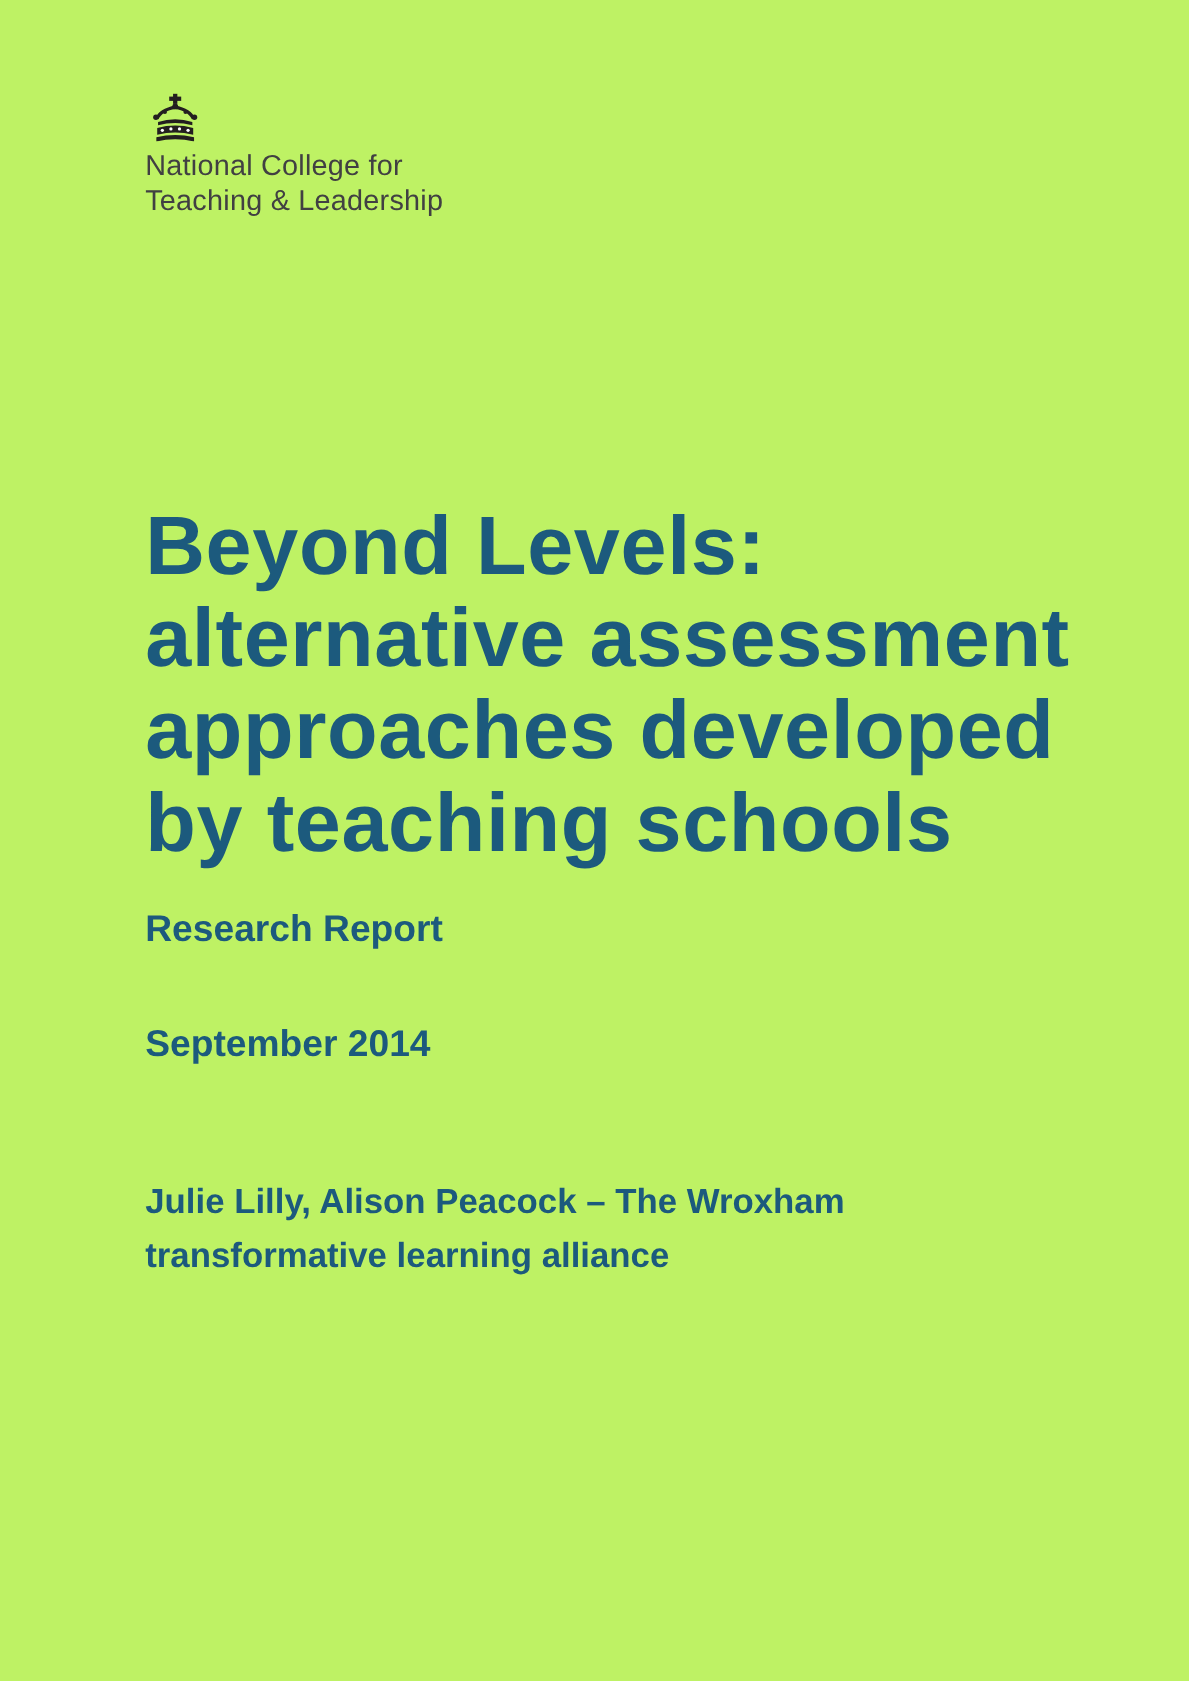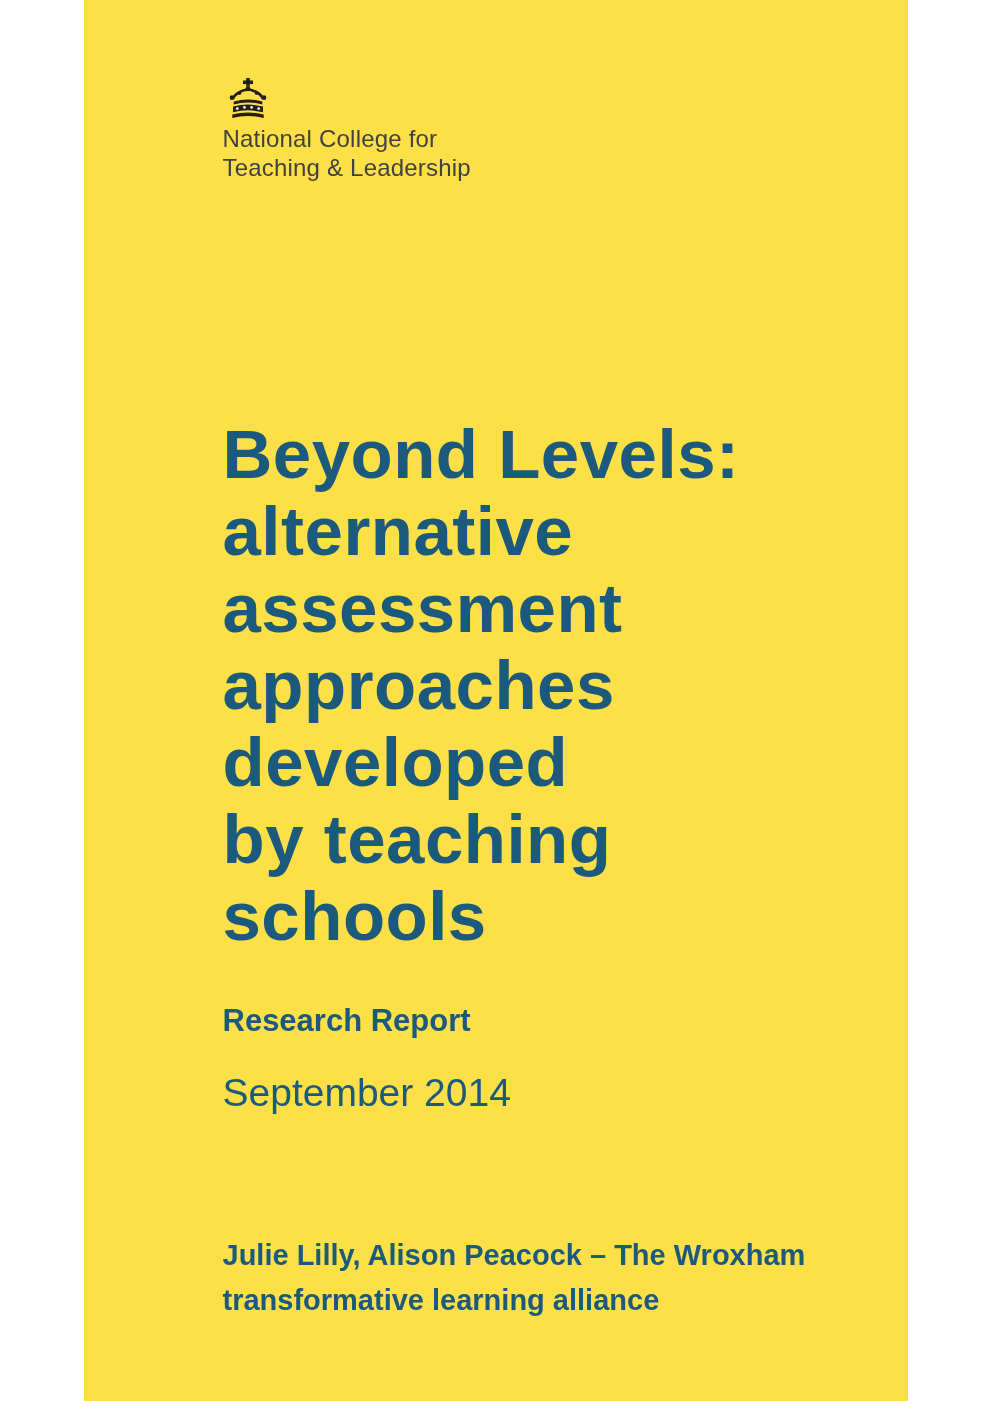--- a/index.html
+++ b/index.html
@@ -2,26 +2,25 @@
 <html><head>
 <meta charset="utf-8">
 <style>
   * { margin: 0; padding: 0; box-sizing: border-box; }
   html, body {
     background: #ffffff;
     font-family: "Liberation Sans", sans-serif;
   }
   .page {
     position: relative;
-    width: 824px;
+    width: 991px;
     height: 1401px;
     margin: 0 auto;
-    background: #fde047;
+    background: #bef264;
     overflow: hidden;
-    padding-left: 18px;
   }
   .content {
     padding: 78px 90px 0 121px;
   }
   
   .logo-block {
     display: flex;
     flex-direction: column;
     align-items: flex-start;
   }
@@ -44,34 +43,34 @@
   }
   .report-title {
     color: #1c5a7d;
     font-size: 69px;
     line-height: 77px;
     font-weight: 700;
     white-space: pre-line;
     letter-spacing: 0.5px;
   }
   .report-subtitle {
-    margin-top: 48px;
+    margin-top: 32px;
     color: #1c5a7d;
     font-size: 31px;
     font-weight: 700;
   }
   .report-date {
-    margin-top: 32px;
+    margin-top: 60px;
     color: #1c5a7d;
-    font-size: 39px;
-    font-weight: 400;
+    font-size: 31px;
+    font-weight: 700;
   }
   
   .authors-block {
-    margin-top: 118px;
+    margin-top: 92px;
   }
   .author-line {
     color: #1c5a7d;
     font-size: 29px;
     line-height: 45px;
     font-weight: 700;
     white-space: pre-line;
   }
   .author-line + .author-line {
     margin-top: 30px;

